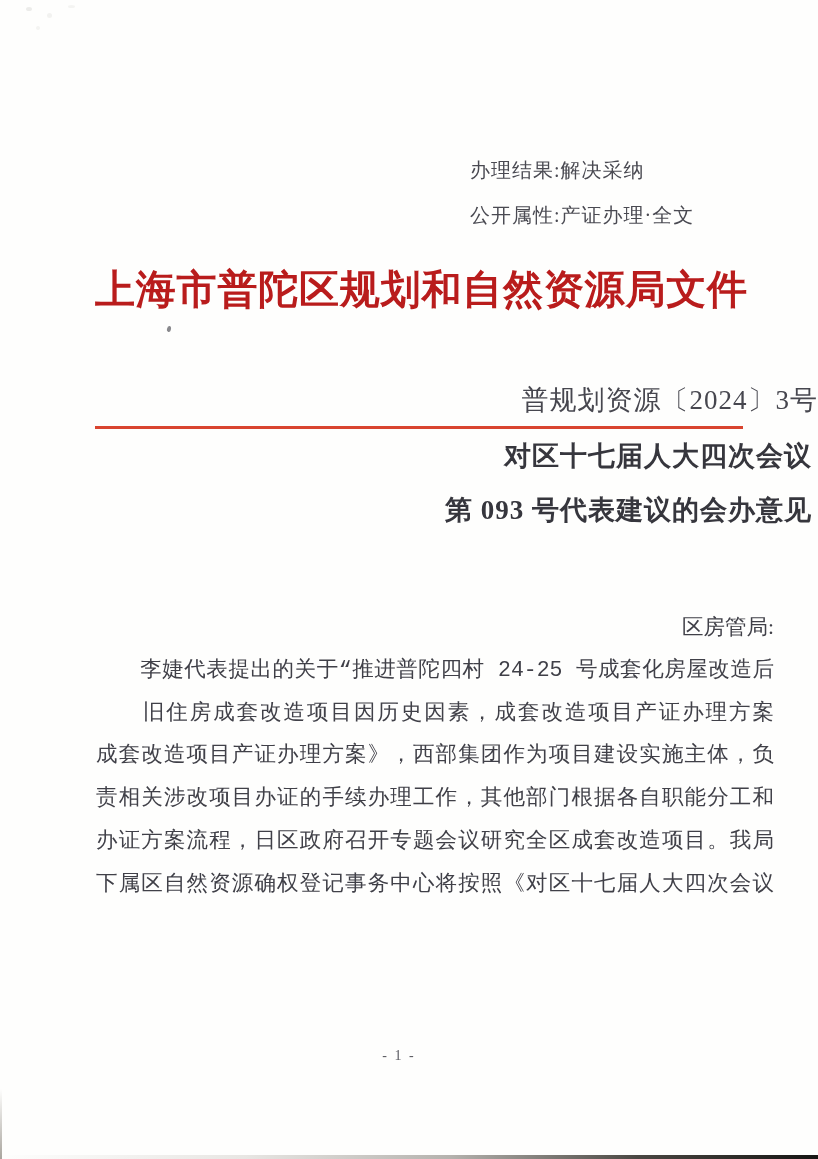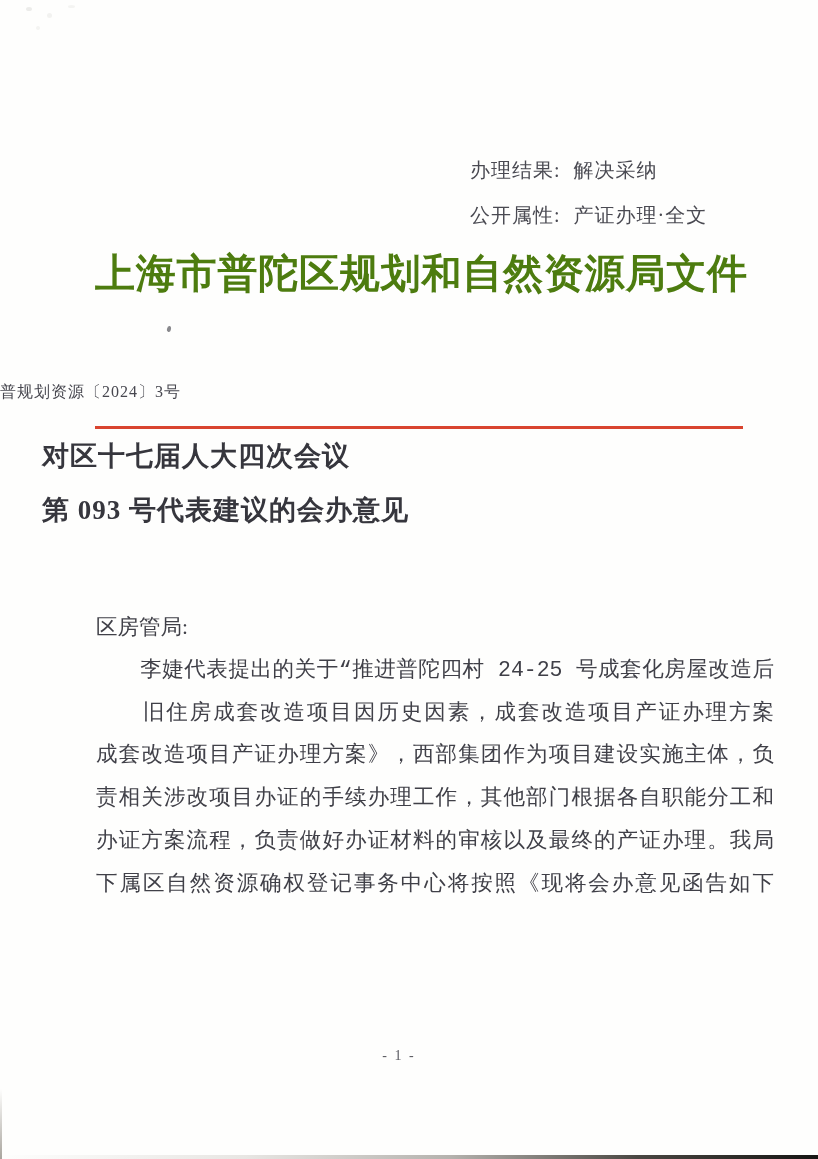--- a/index.html
+++ b/index.html
@@ -28,31 +28,31 @@
   .meta {
     position: absolute;
     left: 470px;
     top: 148px;
     font-size: 20px;
     line-height: 45px;
     letter-spacing: 1px;
     color: #4a4a52;
     white-space: nowrap;
   }
-  .meta .val { margin-left: 13px; }
+  .meta .val { }
 
   
   .masthead {
     position: absolute;
     left: 95px;
-    top: 246px;
+    top: 262px;
     width: 652px;
     font-size: 40px;
     font-weight: bold;
-    color: #4d7c0f;
+    color: #b91c1c;
     text-align: justify;
     text-align-last: justify;
     white-space: nowrap;
     letter-spacing: 0;
   }
 
   .ink-dot {
     position: absolute;
     left: 167px;
     top: 326px;
@@ -63,65 +63,64 @@
     transform: rotate(14deg);
     opacity: .8;
   }
 
   
   .doc-number {
     position: absolute;
     left: 0;
     right: 0;
     top: 382px;
-    text-align: left;
-    font-size: 16px;
+    text-align: right;
+    font-size: 27px;
     letter-spacing: 1px;
     color: #47474f;
   }
 
   
   .red-rule {
     position: absolute;
     left: 95px;
     top: 426px;
     width: 648px;
     height: 3px;
     background: #d9442f;
   }
 
   
   .heading-line {
     position: absolute;
     left: 0;
     right: 6px;
-    text-align: left;
+    text-align: right;
     font-size: 27px;
     font-weight: bold;
     color: #36363d;
     letter-spacing: 1px;
-    padding-left: 42px;
   }
   .heading-1 { top: 438px; }
   .heading-2 { top: 492px; }
 
   
   .body-block {
     position: absolute;
     left: 96px;
     top: 606px;
     width: 678px;
     font-size: 21.5px;
     color: #404048;
   }
   .body-line {
     height: 42.8px;
     line-height: 42.8px;
     white-space: nowrap;
-    text-align: left;
+    text-align: right;
   }
   .body-line.just {
     white-space: normal;
     text-align: justify;
     text-align-last: justify;
     font-family: Liberation Mono, monospace;
   }
 
   
   .footer {
@@ -187,22 +186,22 @@
 
   <div class="heading-line heading-1">对区十七届人大四次会议</div>
   <div class="heading-line heading-2">第 093 号代表建议的会办意见</div>
 
   <div class="body-block">
     <div class="body-line">区房管局:</div>
     <div class="body-line just">　　李婕代表提出的关于“推进普陀四村 24-25 号成套化房屋改造后</div>
     <div class="body-line just">　　旧住房成套改造项目因历史因素，成套改造项目产证办理方案</div>
     <div class="body-line just">成套改造项目产证办理方案》，西部集团作为项目建设实施主体，负</div>
     <div class="body-line just">责相关涉改项目办证的手续办理工作，其他部门根据各自职能分工和</div>
-    <div class="body-line just">办证方案流程，负责做好办证材料的审核以及最终的产证办理。我局</div>
-    <div class="body-line just">下属区自然资源确权登记事务中心将按照《现将会办意见函告如下</div>
+    <div class="body-line just">办证方案流程，日区政府召开专题会议研究全区成套改造项目。我局</div>
+    <div class="body-line just">下属区自然资源确权登记事务中心将按照《对区十七届人大四次会议</div>
   </div>
 
   <div class="footer">- 1 -</div>
 
   <div class="left-edge"></div>
   <div class="bottom-edge"></div>
 
 </div>
 
 </body></html>

